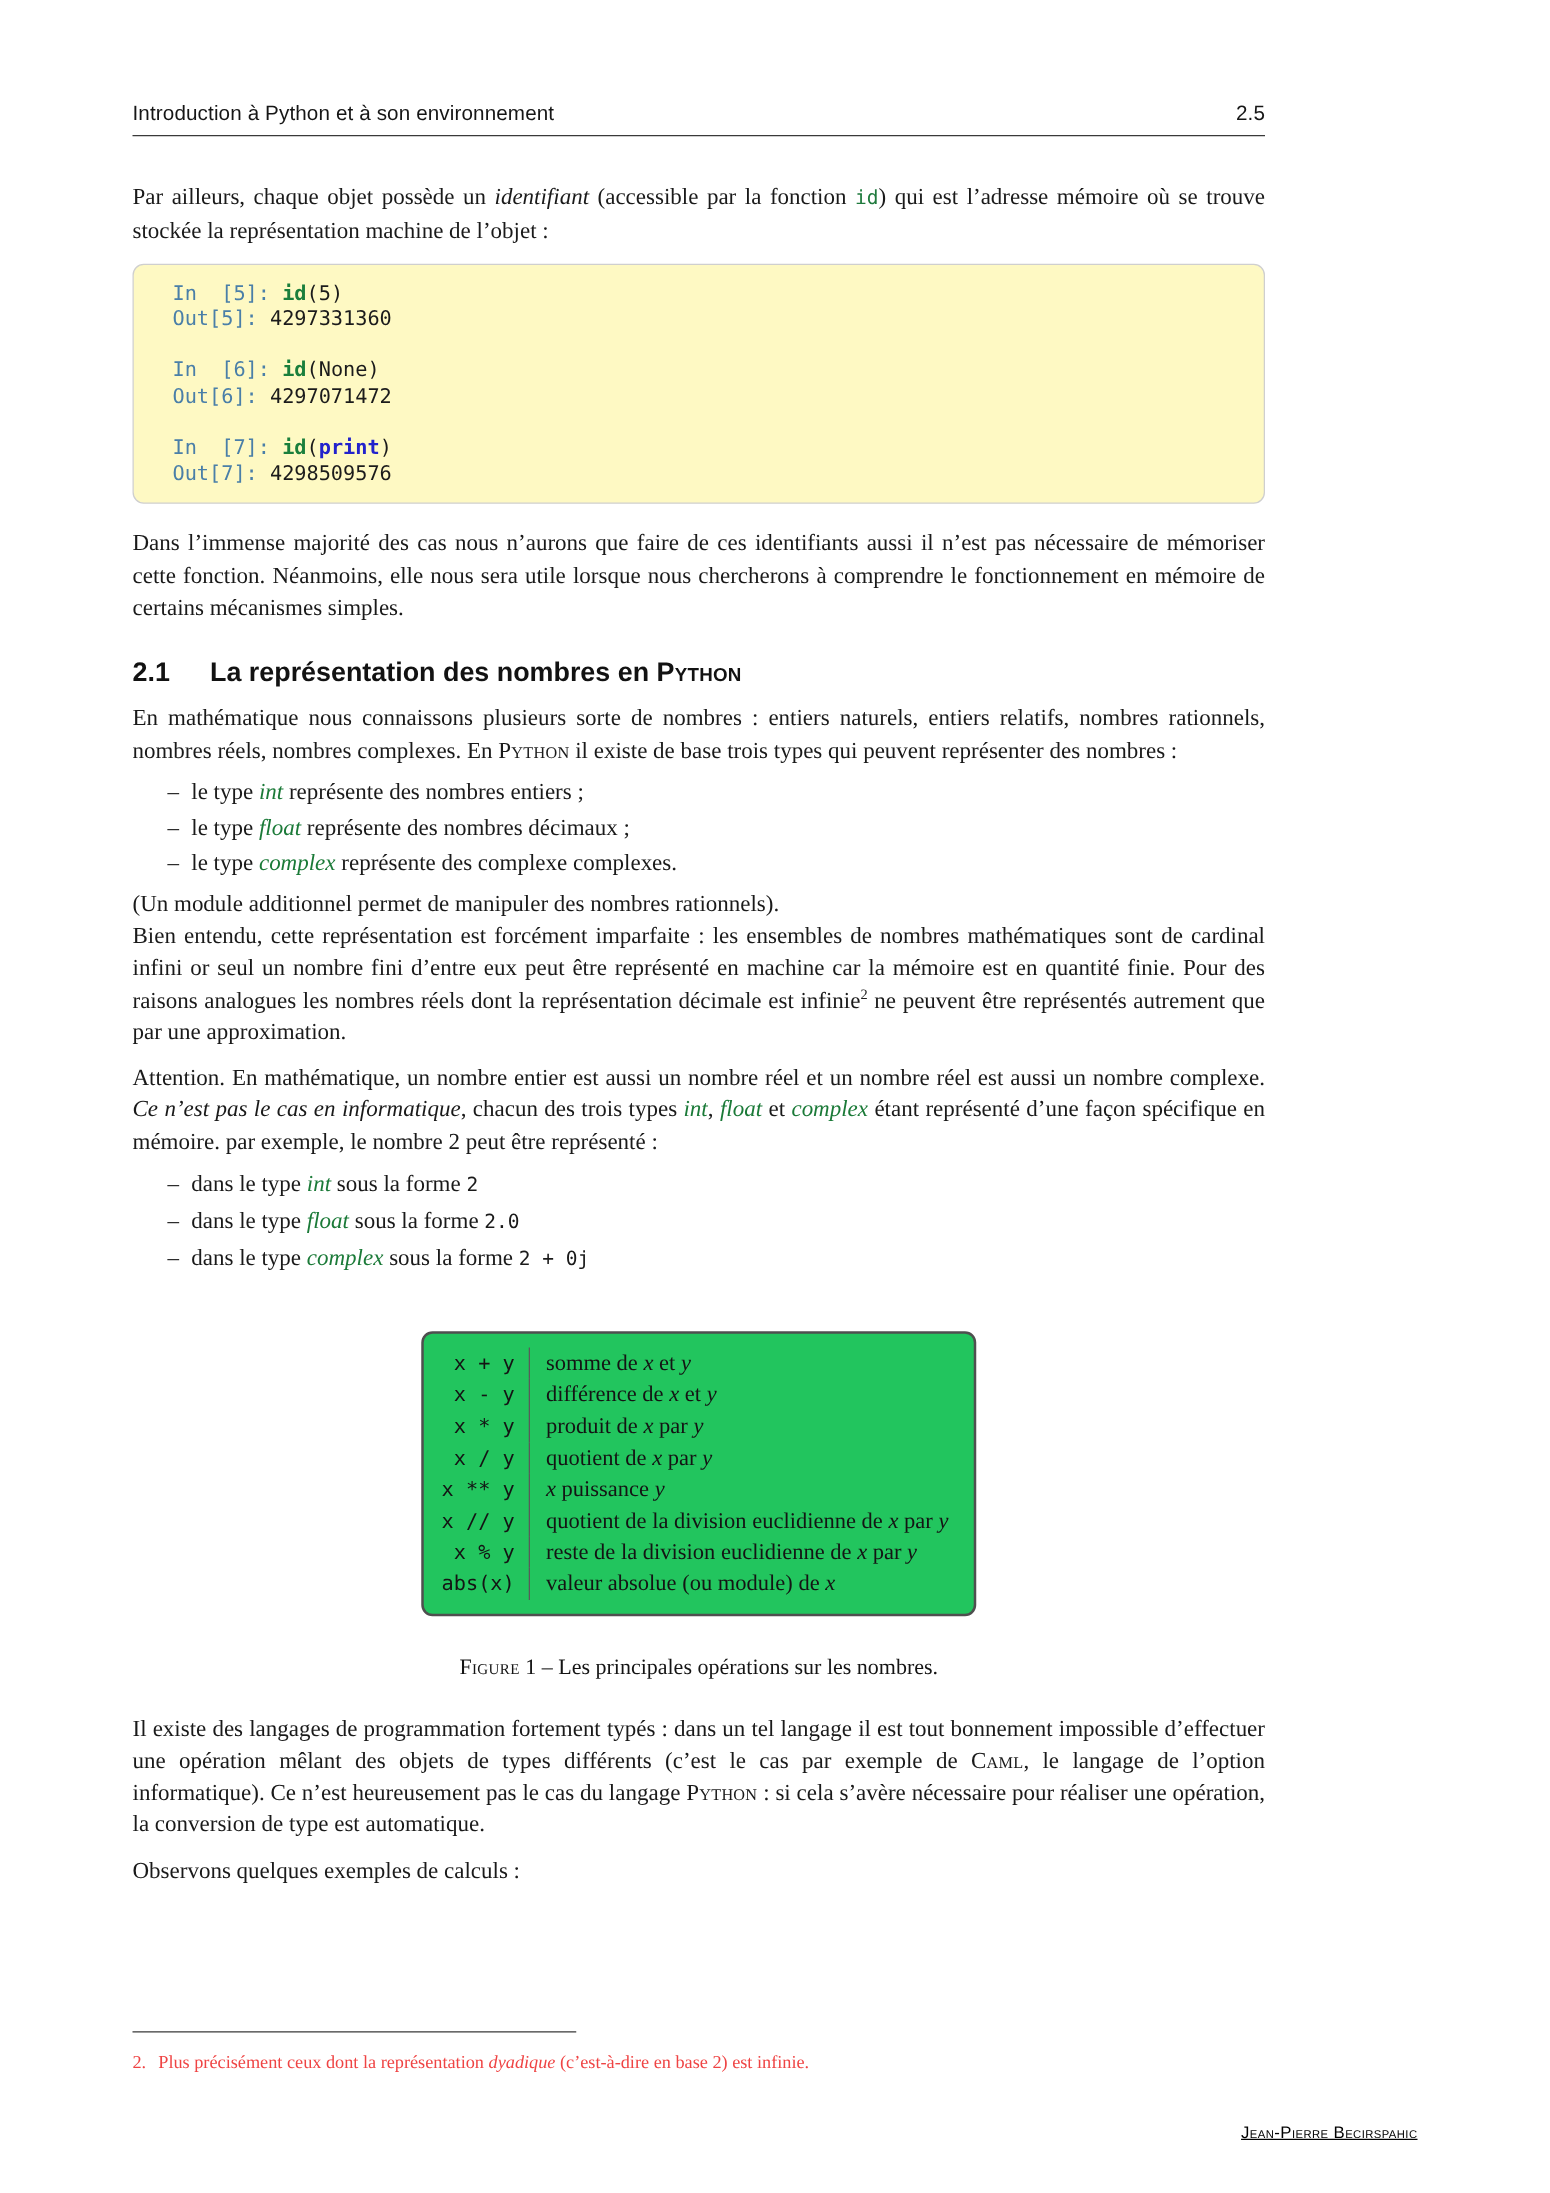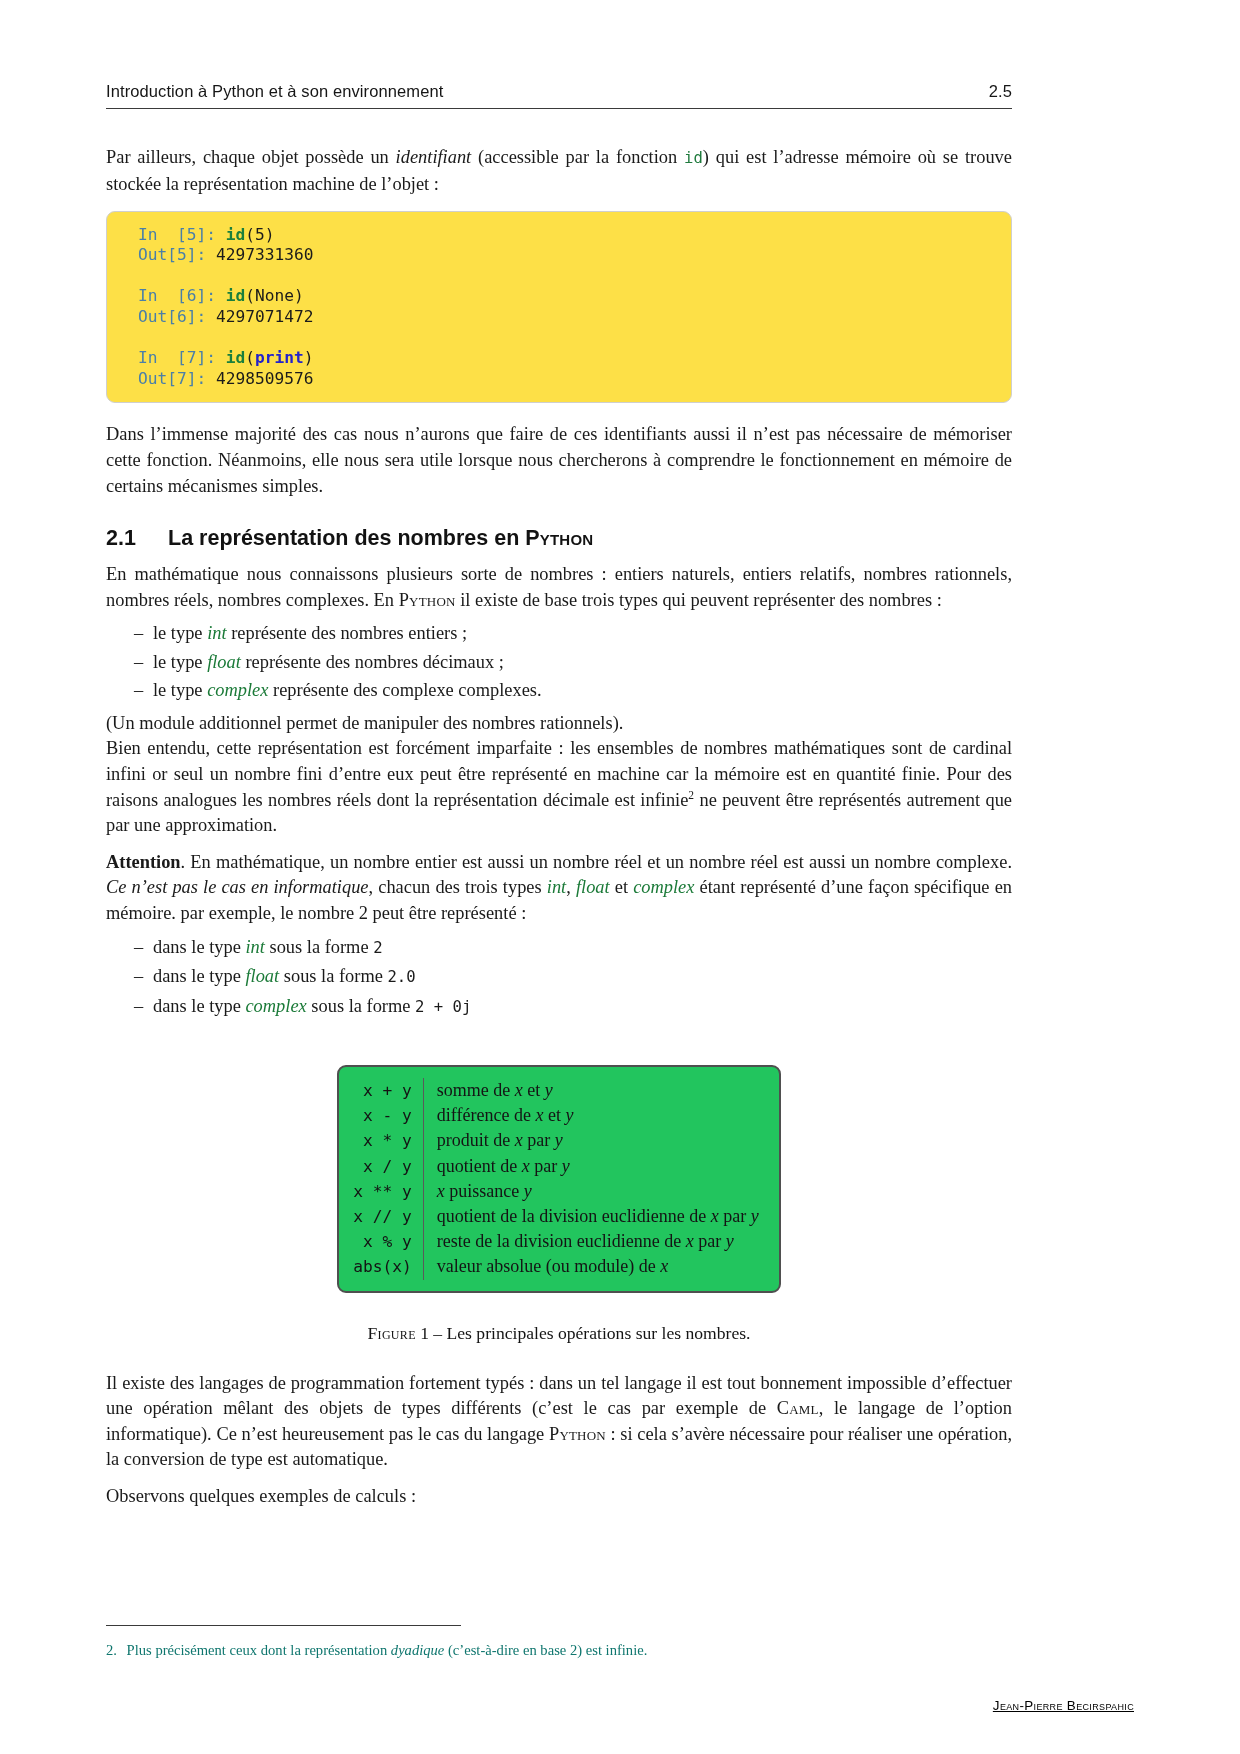--- a/index.html
+++ b/index.html
@@ -60,21 +60,21 @@
     text-align: justify;
     text-justify: inter-word;
     hyphens: none;
   }
   p.body + p.body { margin-top: 0px; }
   .gap-sm { height: 11px; }
   .gap-md { height: 19px; }
   .gap-lg { height: 27px; }
 
   .ital { font-style: italic; }
-  .bold { font-weight: bold; margin-top: 30px; }
+  .bold { font-weight: normal; margin-top: 30px; }
   .sc {
     font-variant: small-caps;
     letter-spacing: .2px;
   }
   .tt {
     font-family: "DejaVu Sans Mono", "Liberation Mono", monospace;
     font-size: 15.6px;
   }
   .tt-green {
     font-family: "DejaVu Sans Mono", "Liberation Mono", monospace;
@@ -87,21 +87,21 @@
   }
   sup.fn {
     font-size: 11.5px;
     vertical-align: super;
     line-height: 0;
   }
 
   
   .codebox {
     margin: 13px 0 0 0;
-    background: #fde047;
+    background: #fef9c3;
     border: 1.3px solid #cfcfcf;
     border-radius: 9px;
     padding: 13px 0 13px 0;
     width: 100%;
     box-sizing: border-box;
   }
   .codeline {
     font-family: "DejaVu Sans Mono", "Liberation Mono", monospace;
     font-size: 16.2px;
     line-height: 20.6px;
@@ -202,21 +202,21 @@
     height: 1.2px;
     background: #3a3a3a;
   }
   .footnote {
     position: absolute;
     left: 106px;
     top: 1640px;
     width: 906px;
     font-size: 14.6px;
     line-height: 20px;
-    color: #0f766e;
+    color: #ef4444;
   }
   .footnote .fnum { margin-right: 6px; }
 
   
   .pagefoot {
     position: absolute;
     right: 106px;
     top: 1698px;
     font-family: "Liberation Sans", "DejaVu Sans", sans-serif;
     font-variant: small-caps;

